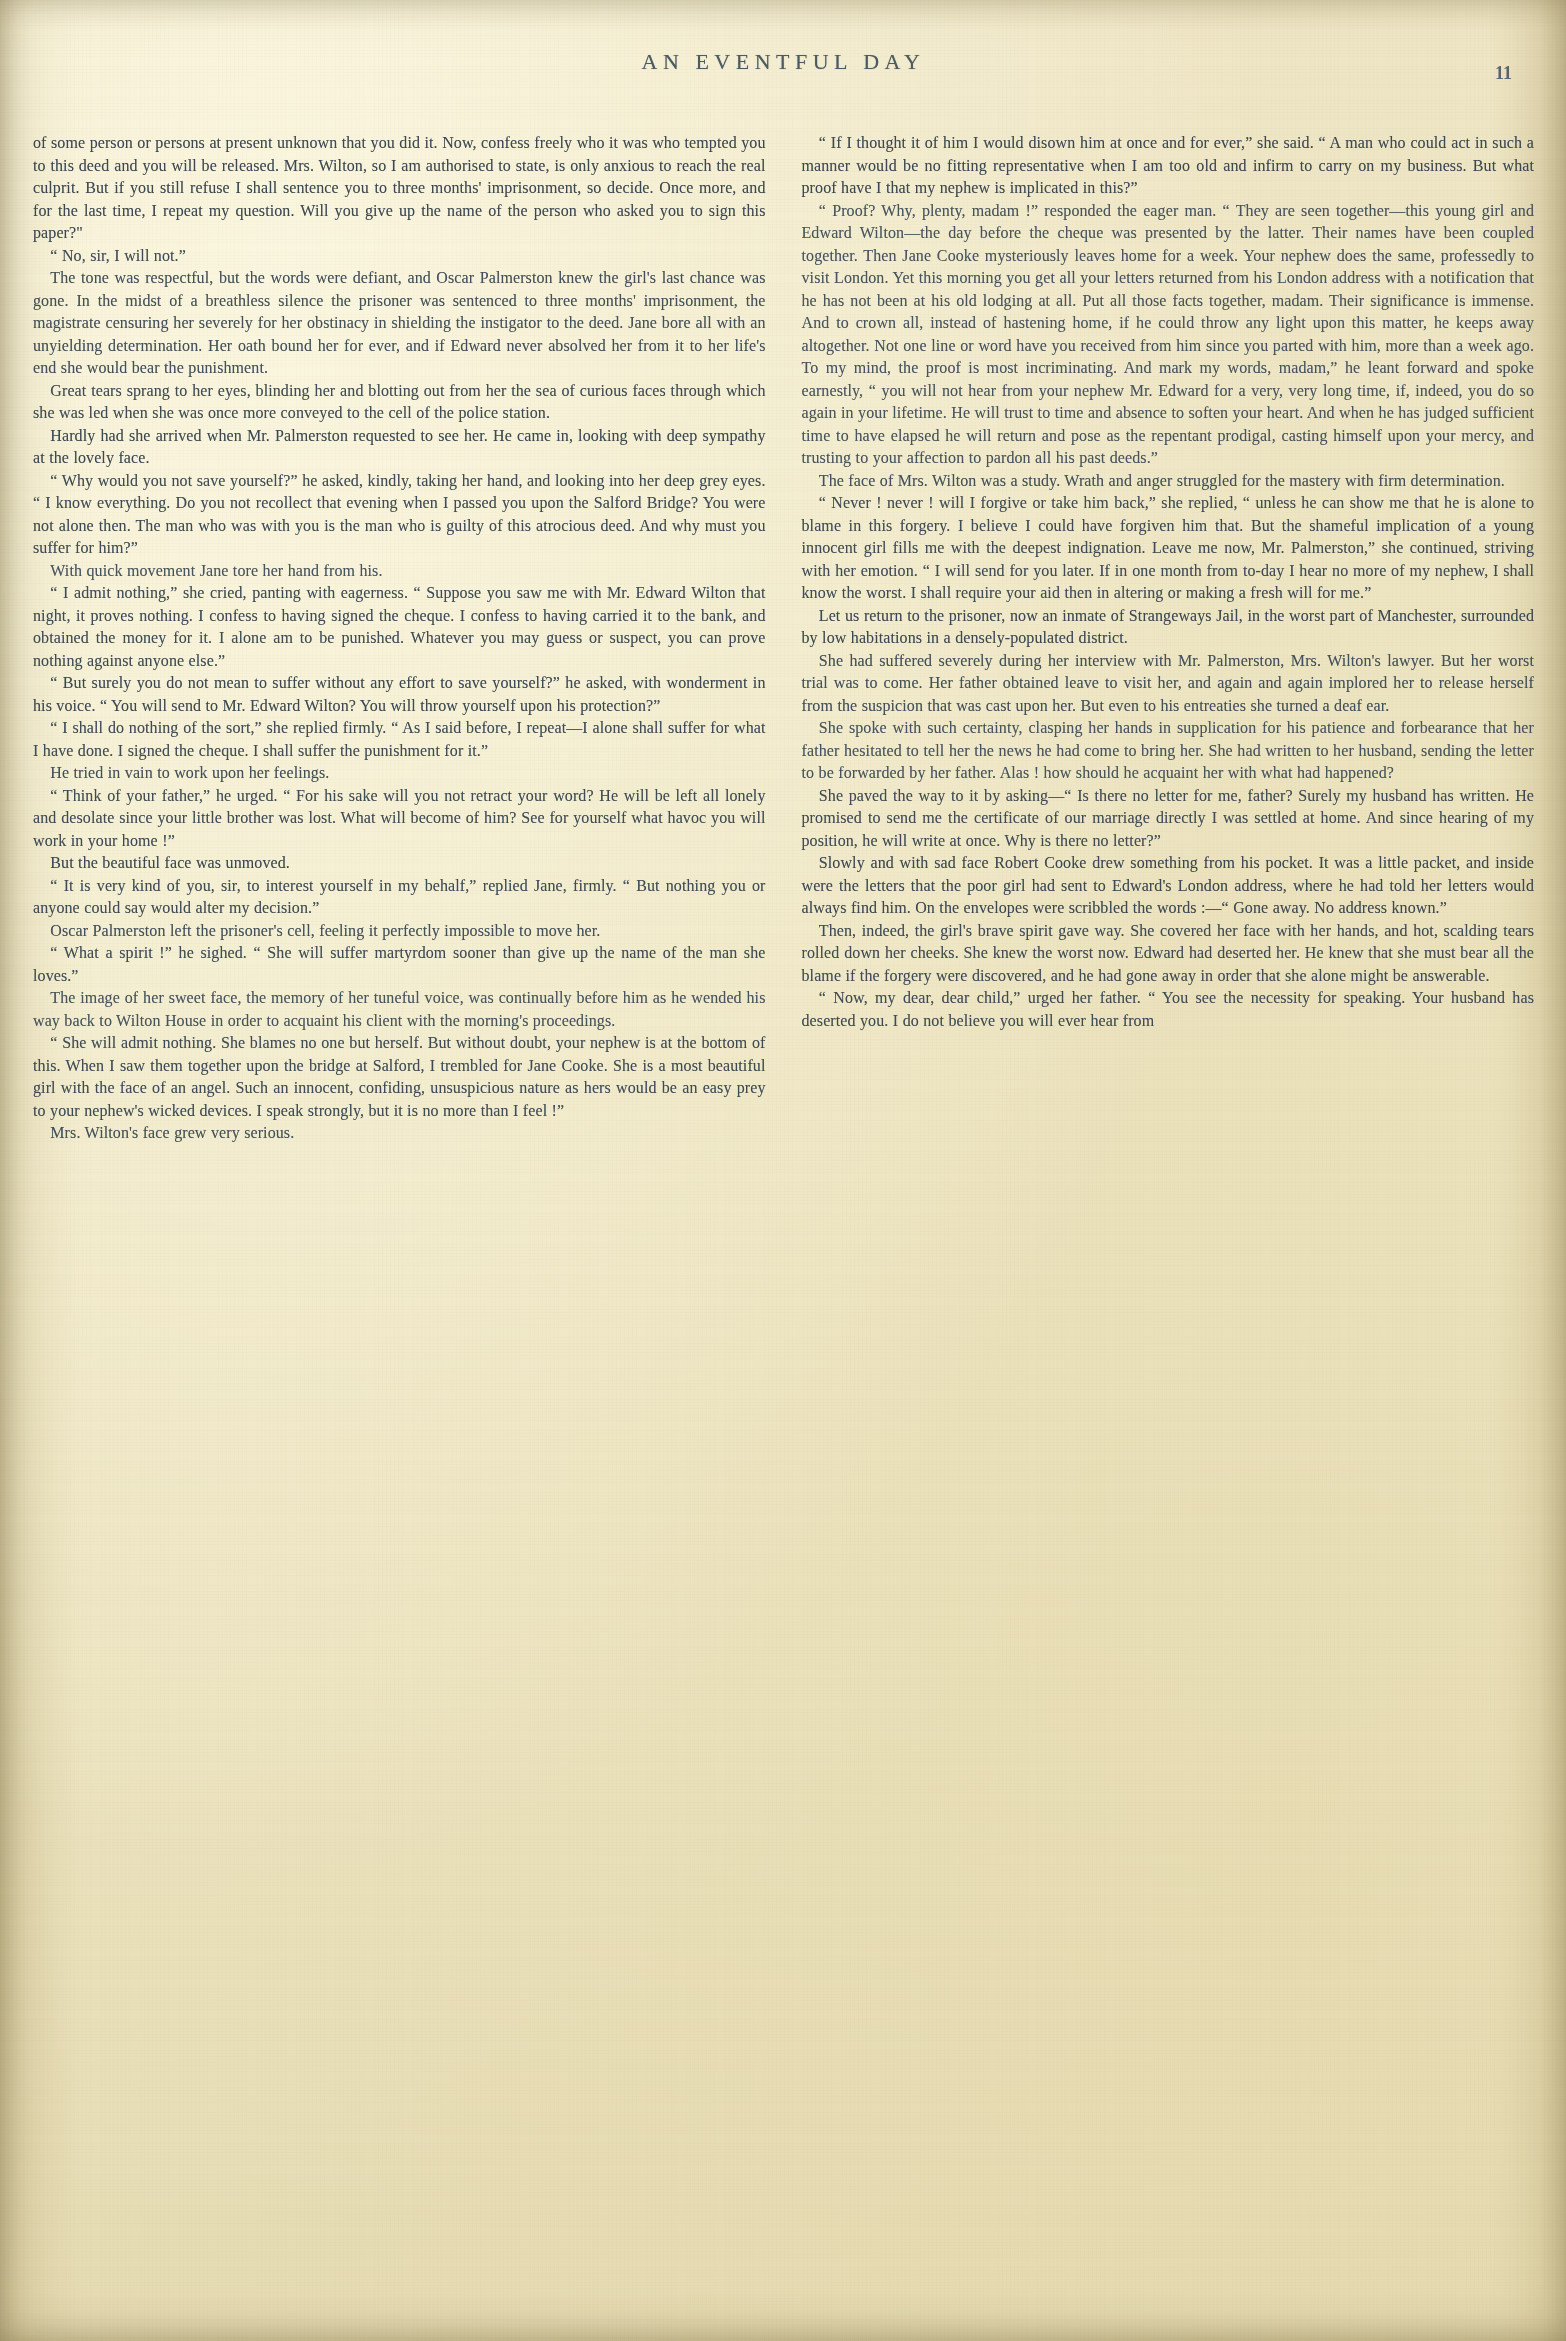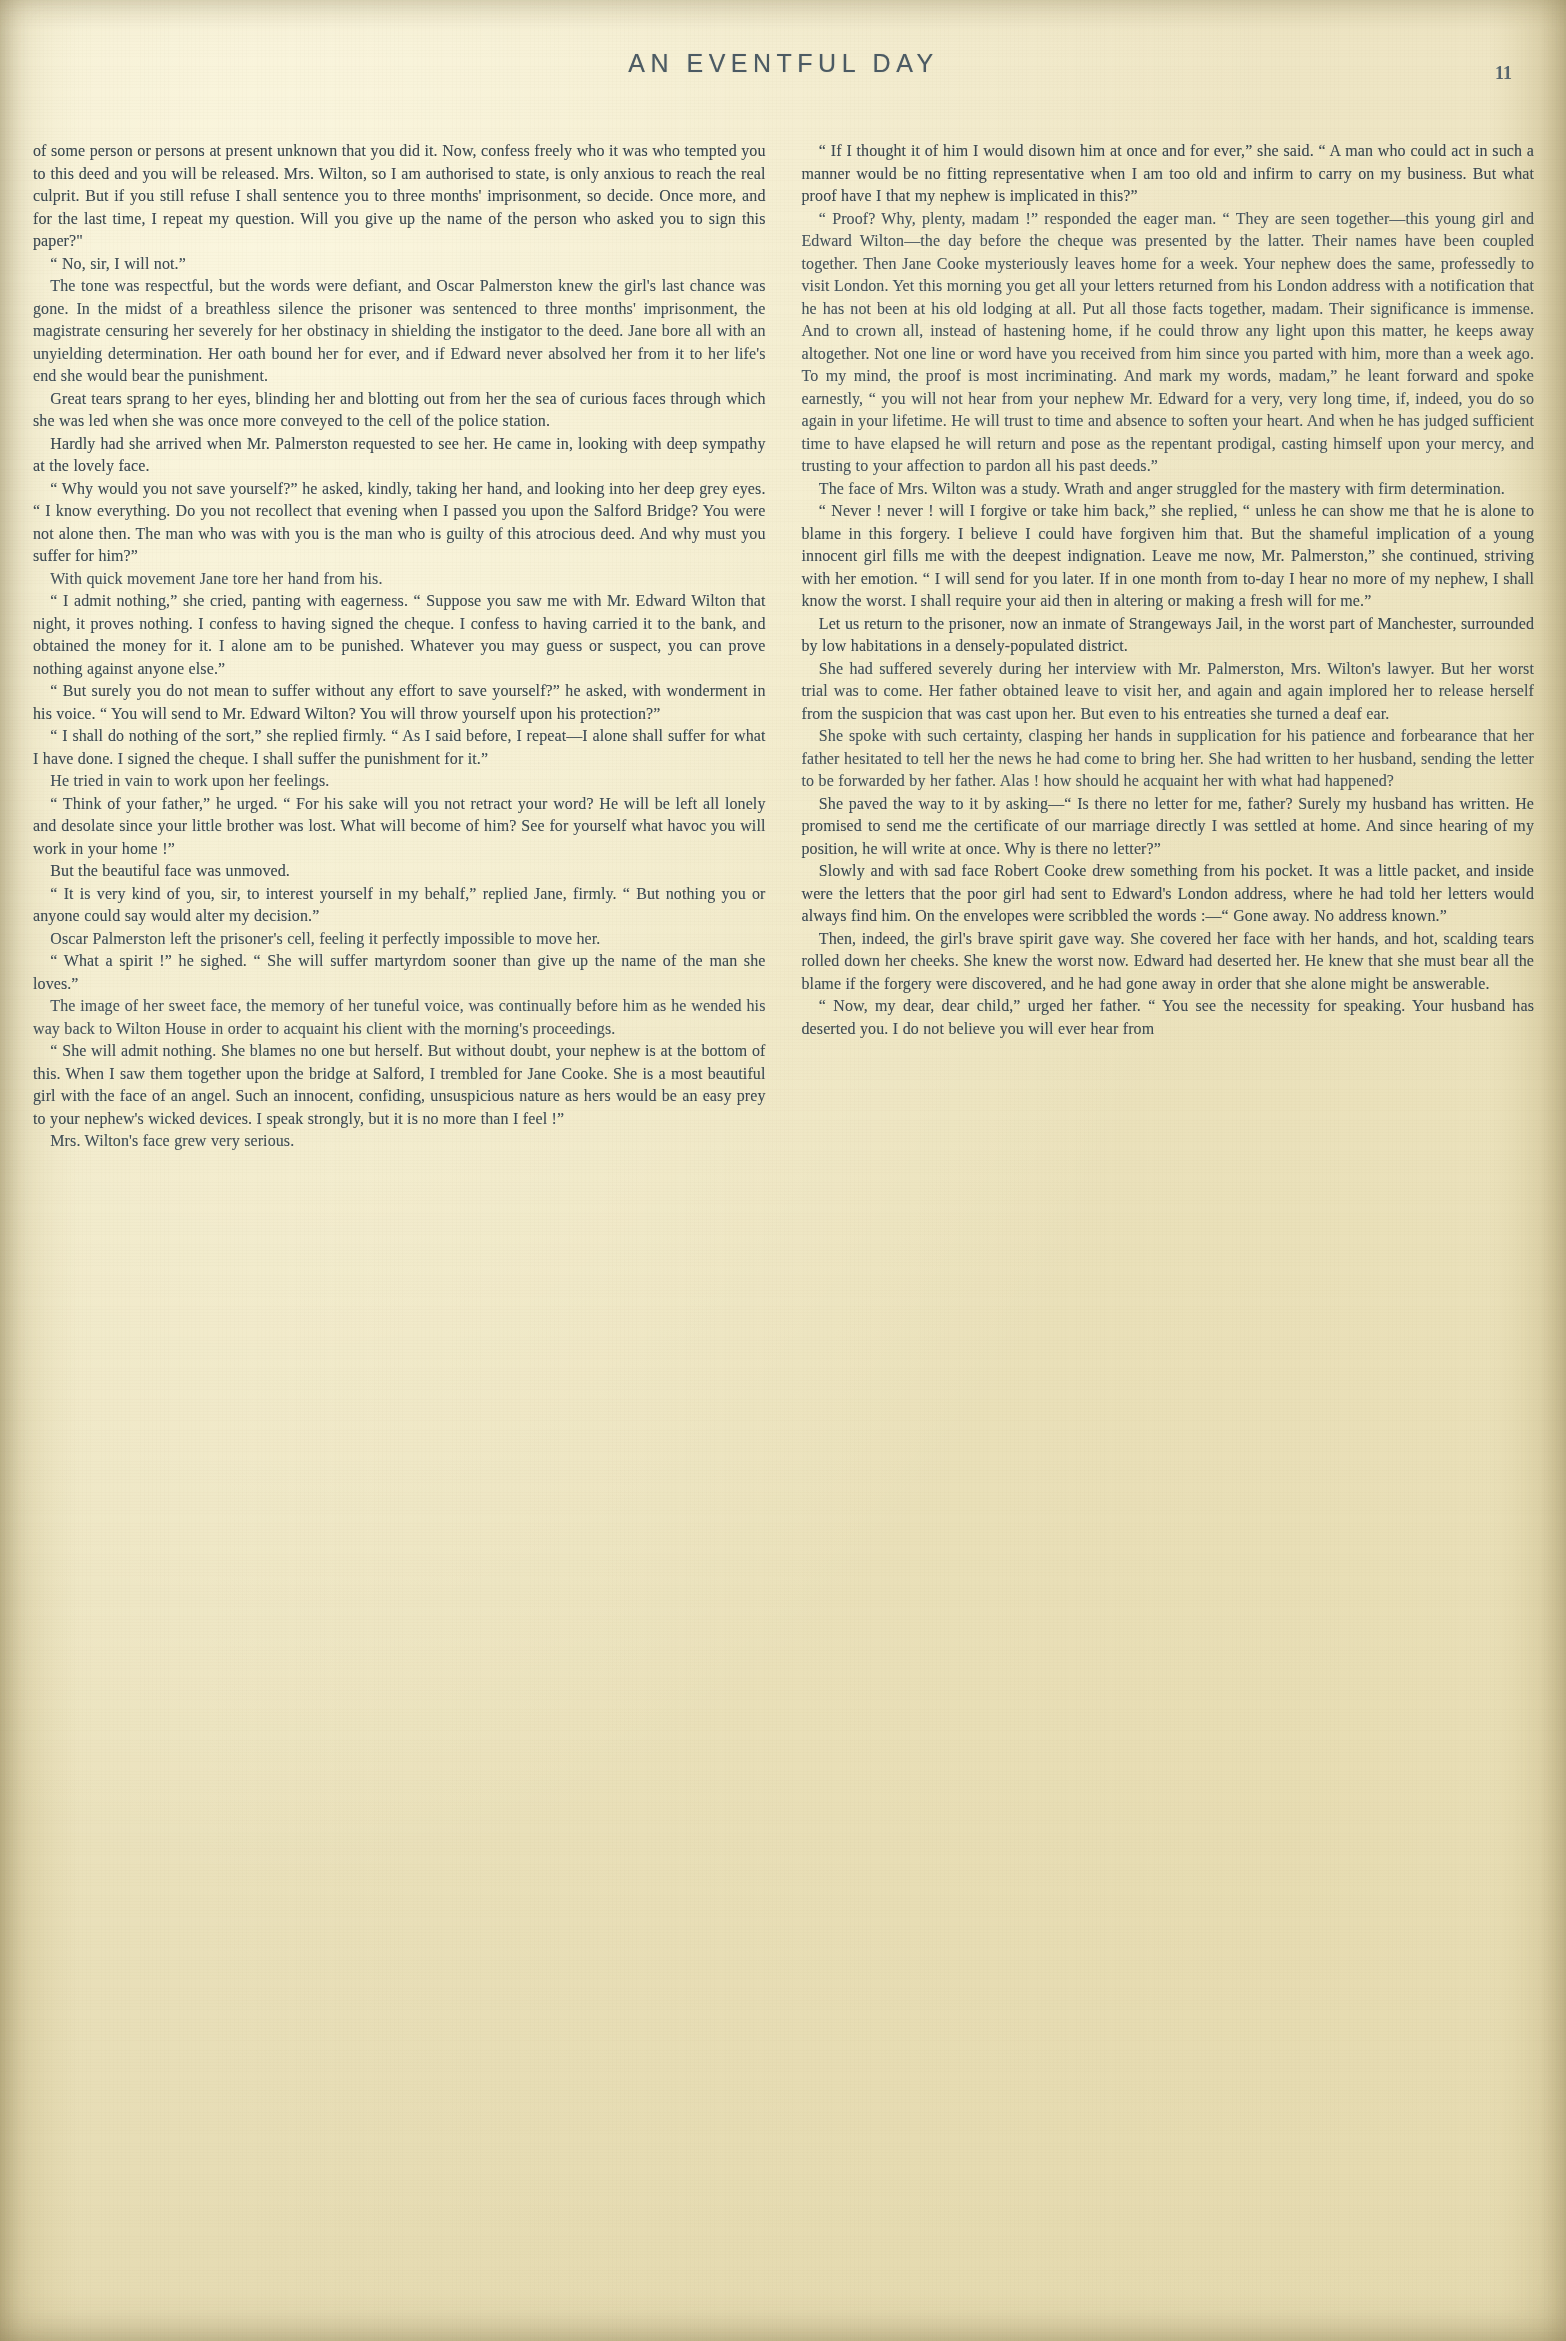--- a/index.html
+++ b/index.html
@@ -45,22 +45,22 @@
   
   .header {
     position: absolute;
     top: 49px;
     left: 0;
     right: 0;
     height: 41px;
   }
   .header-title {
     text-align: center;
-    font-family: Liberation Sans, sans-serif;
-    font-size: 25px;
+    font-family: Liberation Serif, serif;
+    font-size: 22px;
     letter-spacing: 5.5px;
     color: #4b5a63;
     text-shadow: 0 0 0.8px rgba(60,80,90,0.45);
     font-weight: 400;
   }
   .page-number {
     position: absolute;
     right: 55px;
     top: 14px;
     font-family: "Liberation Serif", serif;
@@ -75,21 +75,20 @@
     top: 132px;
     left: 33px;
     right: 33px;
     bottom: 14px;
     display: flex;
     gap: 36px;
   }
   .col {
     flex: 1 1 0;
     min-width: 0;
-    margin-top: 8px;
   }
   .col p {
     margin: 0;
     font-family: "Liberation Serif", serif;
     font-size: 16px;
     line-height: 22.5px;
     text-align: justify;
     text-justify: inter-word;
     color: #3e4b55;
     text-indent: 17.3px;

